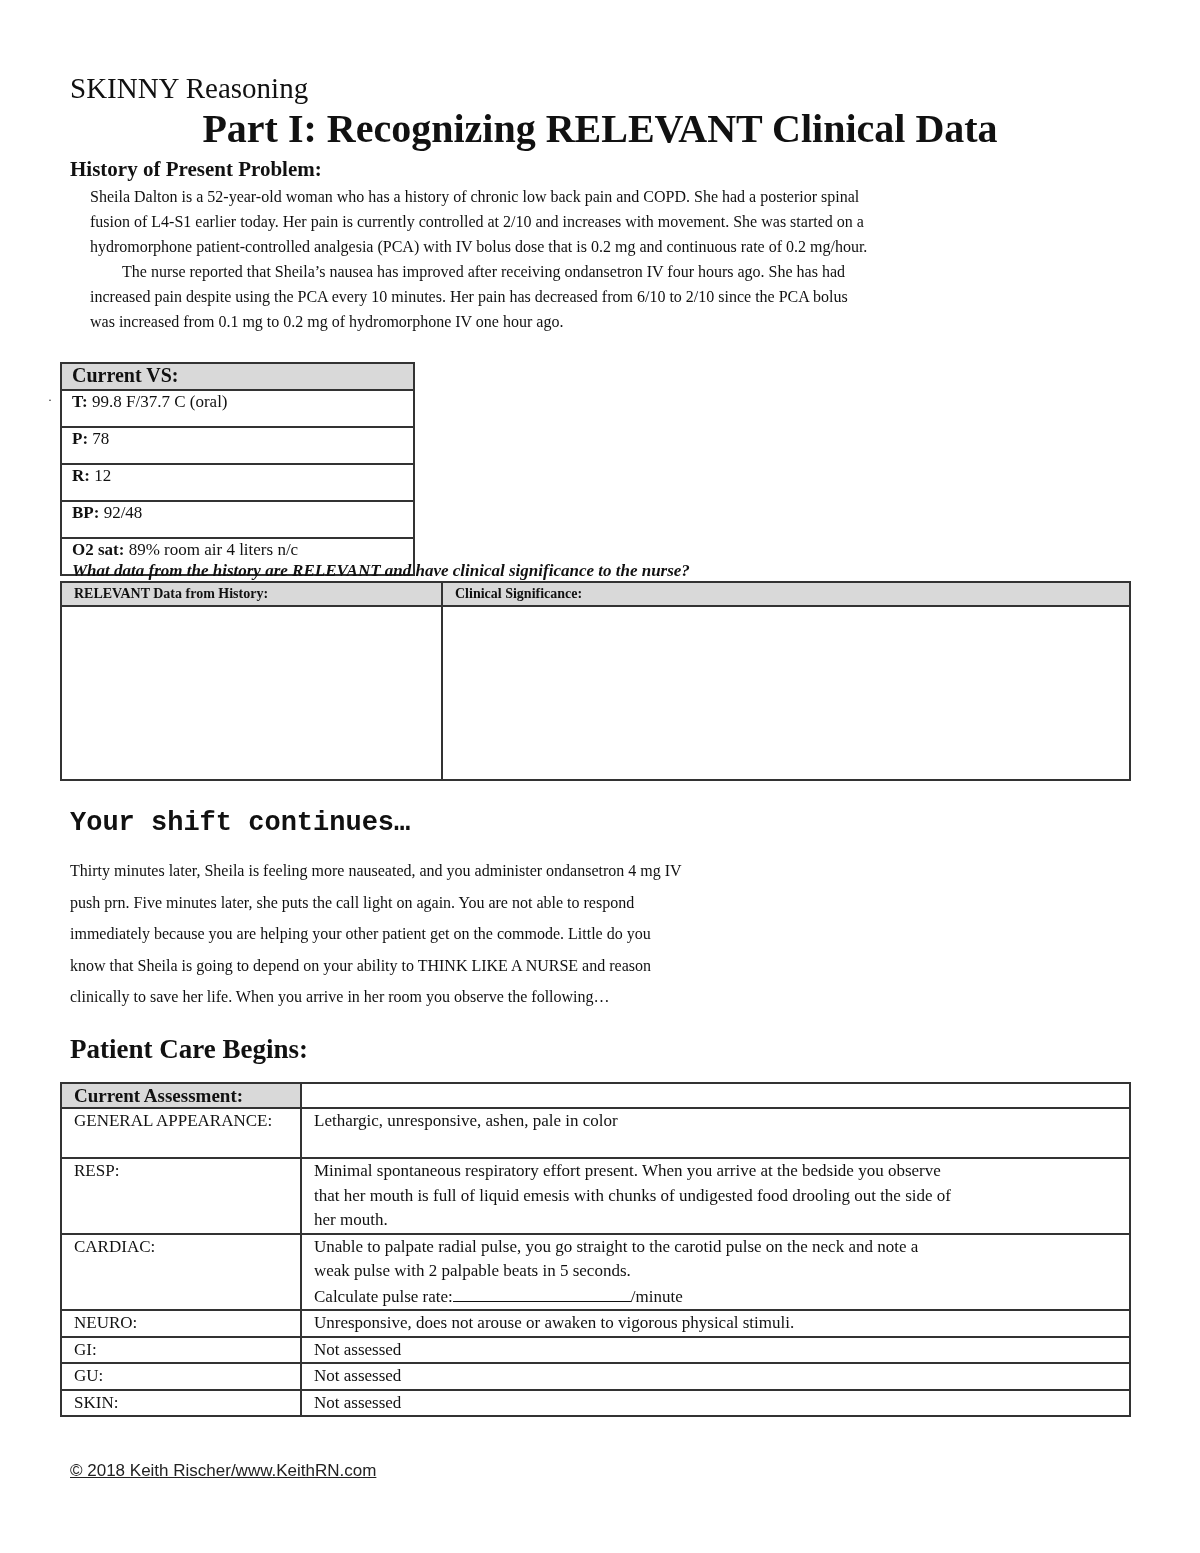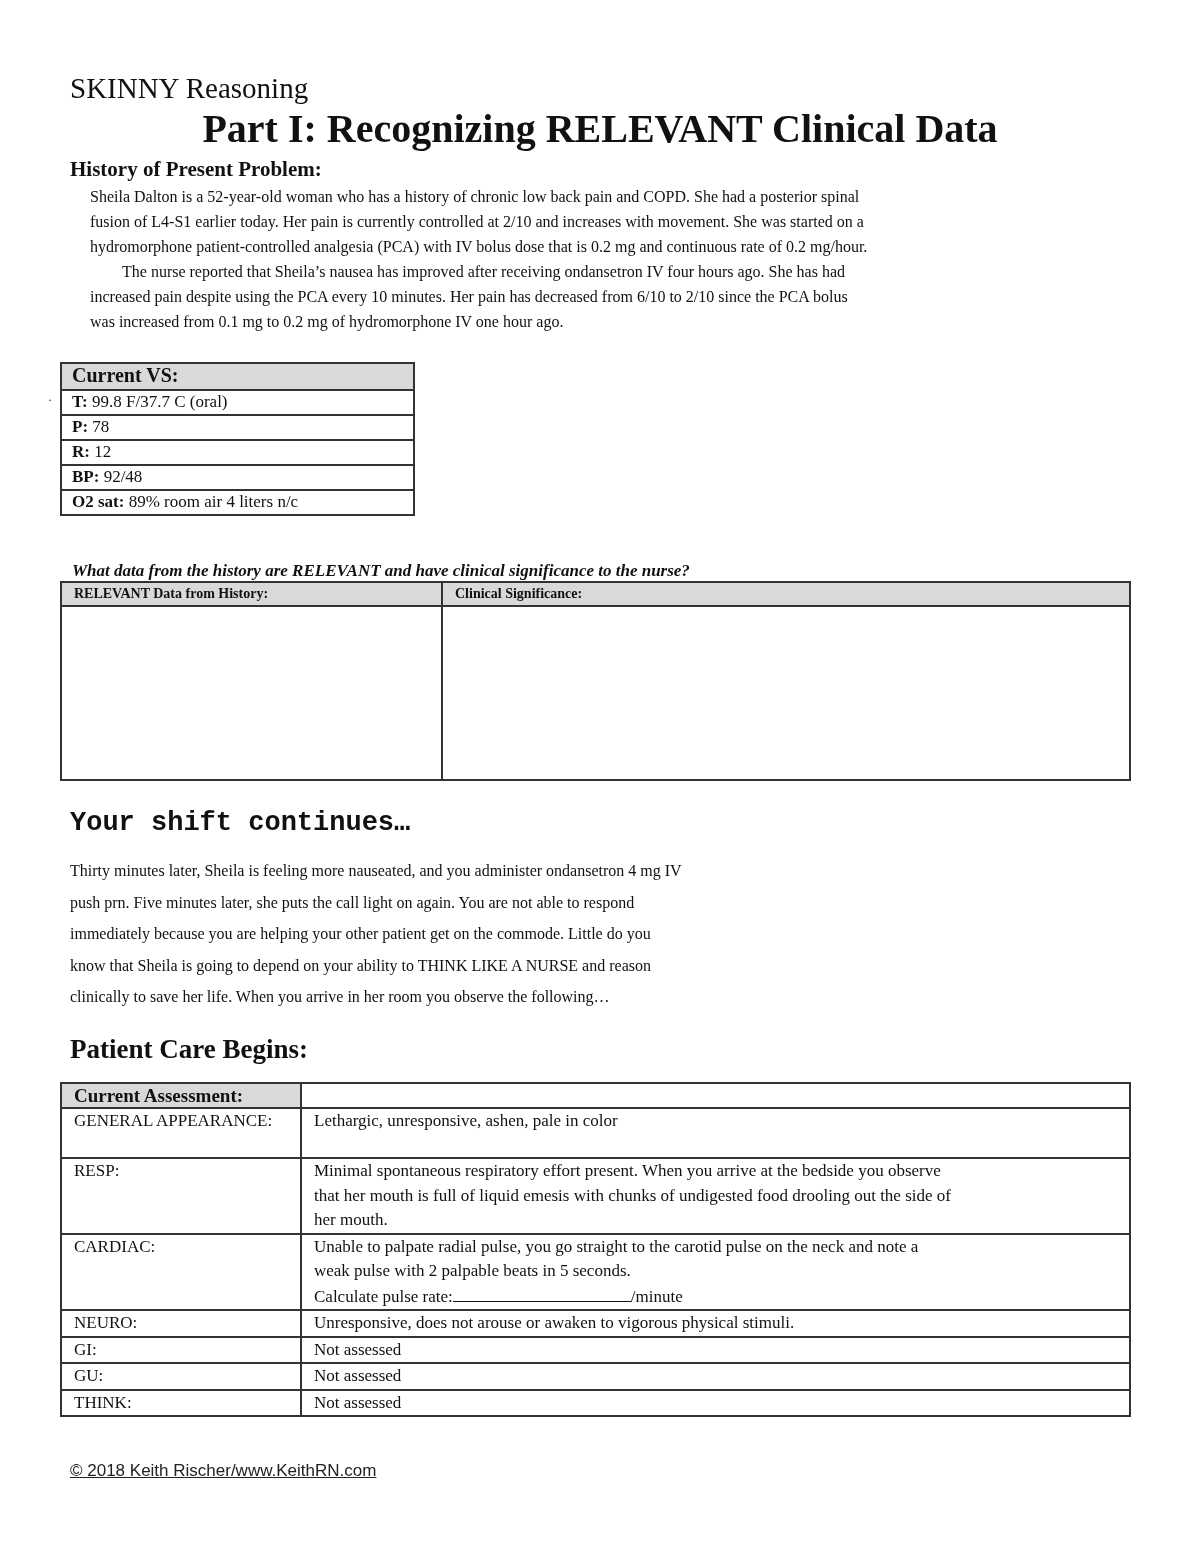--- a/index.html
+++ b/index.html
@@ -14,21 +14,21 @@
 
     .para { left: 82px; width: 1070px; font-size: 16px; line-height: 25px; margin-left: 8px; }
     .para p { white-space: nowrap; }
     .para .indent { padding-left: 32px; }
 
     table { border-collapse: collapse; position: absolute; }
     td, th { border: 2px solid #333; text-align: left; vertical-align: top; font-weight: normal; }
     .shade { background: #d9d9d9; }
 
     .vs-table { left: 60px; top: 362px; width: 355px; font-size: 17px; }
-    .vs-table td { padding: 0 10px; height: 25px; line-height: 22px; }
+    .vs-table td { padding: 0 10px; height: 37px; line-height: 22px; }
     .vs-table .hdr td { font-size: 20px; font-weight: bold; height: 27px; }
     .vs-table b { font-weight: bold; }
 
     .stray-dot { left: 48px; top: 393px; font-size: 12px; }
 
     .question { left: 72px; top: 560px; font-size: 17px; font-style: italic; font-weight: bold; line-height: 22px; font-family: Liberation Serif, serif; }
 
     .rel-table { left: 60px; top: 581px; width: 1071px; font-size: 14px; }
     .rel-table th { font-weight: bold; padding: 0 12px; height: 24px; line-height: 22px; }
     .rel-table td { height: 174px; }
@@ -150,19 +150,19 @@
   </tr>
   <tr>
     <td class="label">GI:</td>
     <td>Not assessed</td>
   </tr>
   <tr>
     <td class="label">GU:</td>
     <td>Not assessed</td>
   </tr>
   <tr>
-    <td class="label">THINK:</td>
+    <td class="label">SKIN:</td>
     <td>Not assessed</td>
   </tr>
 </tbody>
   </table>
 
 <div class="abs footer">© 2018 Keith Rischer/www.KeithRN.com</div>
 
 </body></html>

